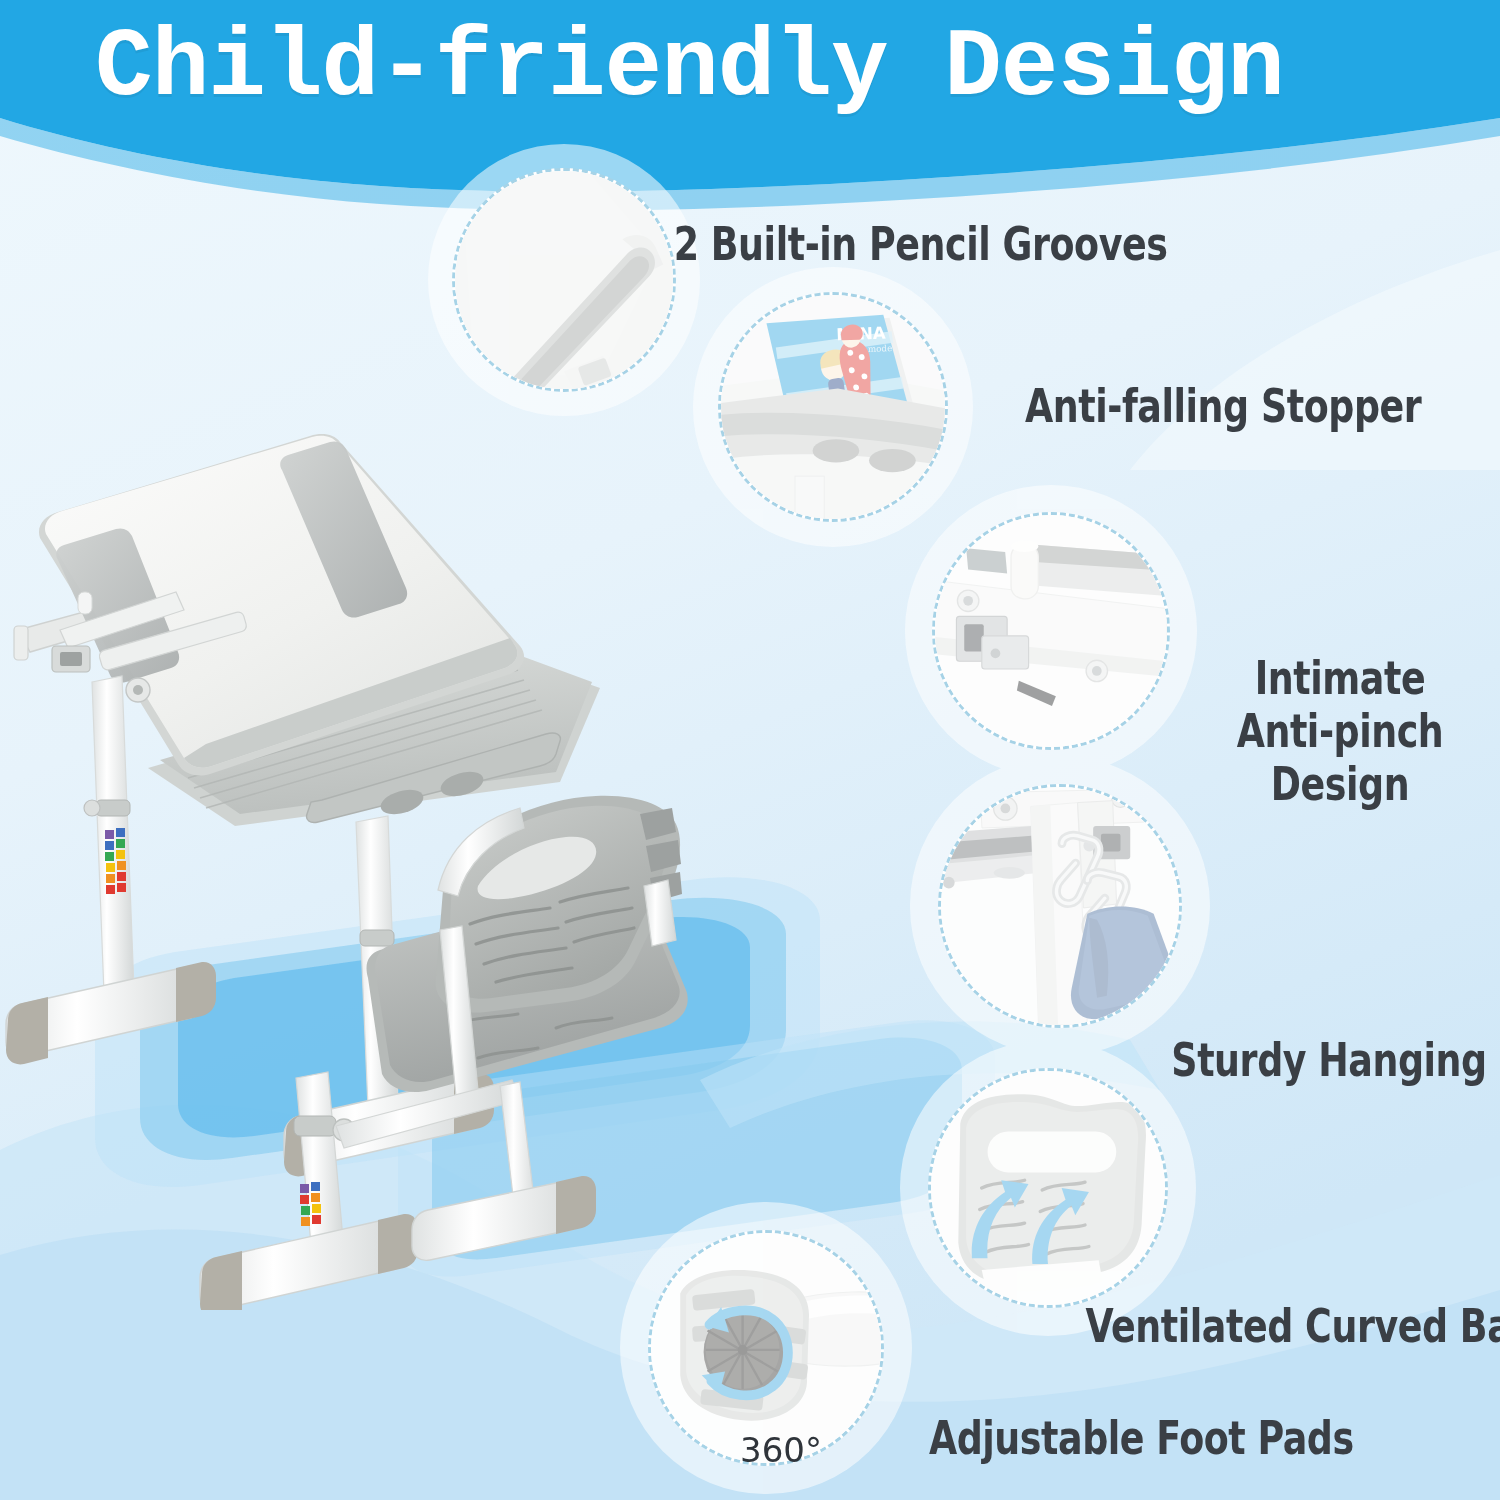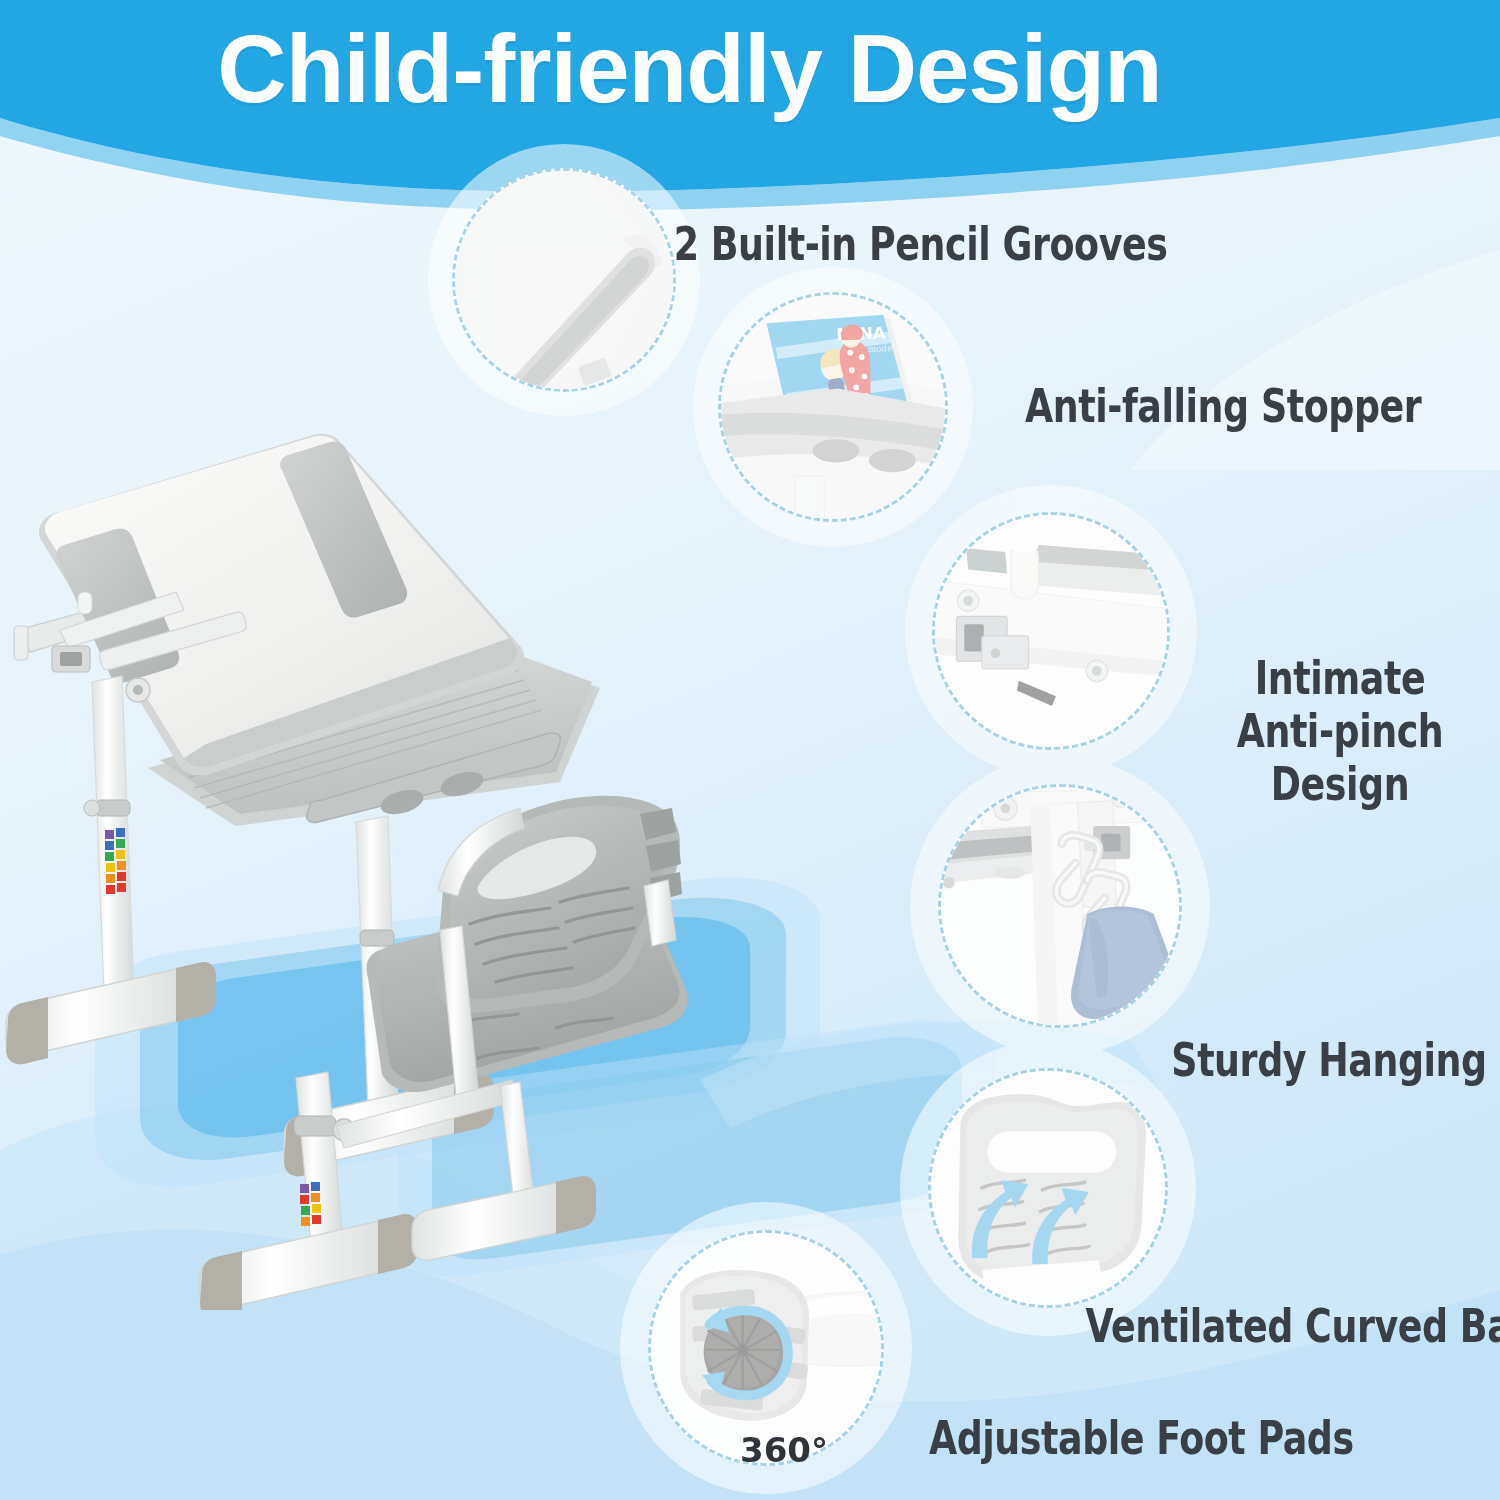--- a/index.html
+++ b/index.html
@@ -22,21 +22,21 @@
   
   .header-wrap { position:absolute; left:0; top:0; width:1500px; height:260px; }
   .header-svg { position:absolute; left:0; top:0; }
   .header-title {
     position:absolute; left:0; top:14px; width:1379px;
     text-align:center;
     font-size:96px;
     font-weight:bold;
     color:#ffffff;
     letter-spacing:-1px;
-    font-family:Liberation Sans, sans-serif;
+    font-family:Liberation Mono, monospace;
     text-shadow:0 3px 0 rgba(0,0,0,0.06);
     white-space:nowrap;
   }
 
   
   .bg-decor { position:absolute; left:0; top:0; width:1500px; height:1500px; }
 
   
   .callout {
     position:absolute;
@@ -57,21 +57,21 @@
     line-height:1.15;
     white-space:nowrap;
     transform:scaleX(0.88);
     letter-spacing:-0.5px;
   }
   .label.two-line { white-space:normal; text-align:center; }
 
   .deg-label {
     position:absolute;
     color:#2f343a;
-    font-weight:bold;
+    font-weight:normal;
     font-family:"DejaVu Sans", sans-serif;
     font-size:34px;
     white-space:nowrap;
   }
 
   
   .product { position:absolute; left:0; top:330px; width:900px; height:980px; }
 </style>
 </head>
 <body>

